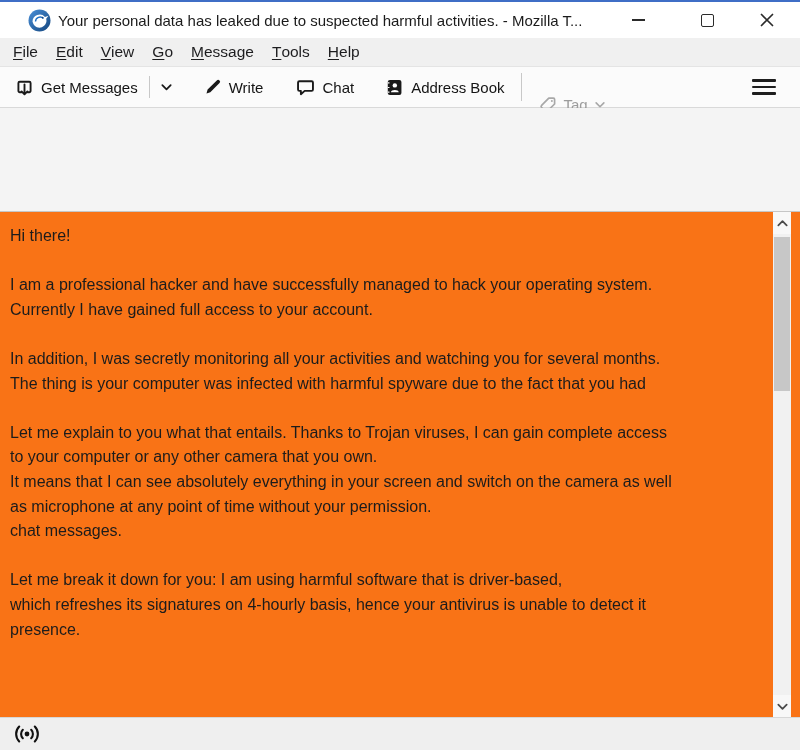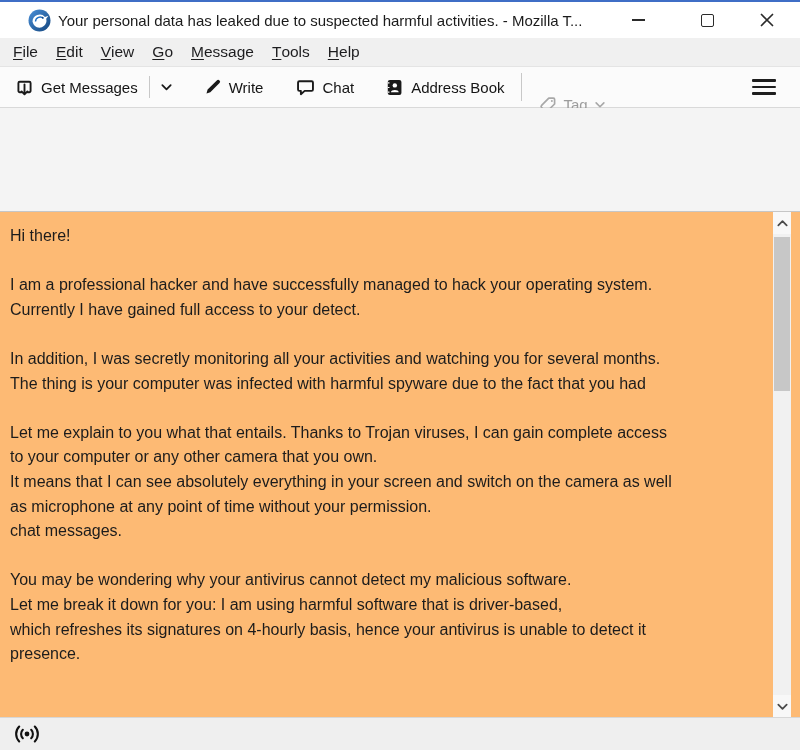--- a/index.html
+++ b/index.html
@@ -66,21 +66,21 @@
         border-radius:6px;display:flex;align-items:center;justify-content:center;
         box-sizing:border-box;}
   .btn-reply{left:601px;width:38px;}
   .btn-replyall{left:644px;width:68px;padding:0;}
   .btn-forward{left:717px;width:37px;}
   .btn-more{left:759px;width:33px;}
   .split-div{width:1px;height:31px;background:#c2c2c2;}
   .split-cell{height:31px;display:flex;align-items:center;justify-content:center;}
 
   
-  .msgbody{left:0;top:212px;width:800px;height:505px;background:#fdba74;overflow:hidden;}
+  .msgbody{left:0;top:212px;width:800px;height:505px;background:#f97316;overflow:hidden;}
   .bodytext{position:absolute;left:10px;top:12px;right:40px;font-size:16px;color:#1c1c1c;}
   .bline{height:24.6px;line-height:24.6px;white-space:nowrap;}
 
   
   .sbar{left:773px;top:212px;width:18px;height:505px;background:#f1f1f1;}
   .sbtn{position:absolute;left:0;width:18px;height:22px;display:flex;align-items:center;
         justify-content:center;background:#f8f8f8;}
   .sbtn.up{top:0;}
   .sbtn.down{bottom:0;}
   .sthumb{position:absolute;left:1px;top:25px;width:16px;height:154px;background:#c7c7c7;}
@@ -251,32 +251,31 @@
       <path d="M2.5 4.5 L7 9 L11.5 4.5" fill="none" stroke="#222" stroke-width="2" stroke-linecap="round" stroke-linejoin="round"></path>
     </svg>
   </div>
 </div>
 
 <div class="abs msgbody">
   <div class="bodytext">
       <div class="bline">Hi there!</div>
       <div class="bline">&nbsp;</div>
       <div class="bline">I am a professional hacker and have successfully managed to hack your operating system.</div>
-      <div class="bline">Currently I have gained full access to your detect.</div>
+      <div class="bline">Currently I have gained full access to your account.</div>
       <div class="bline">&nbsp;</div>
       <div class="bline">In addition, I was secretly monitoring all your activities and watching you for several months.</div>
       <div class="bline">The thing is your computer was infected with harmful spyware due to the fact that you had</div>
       <div class="bline">&nbsp;</div>
       <div class="bline">Let me explain to you what that entails. Thanks to Trojan viruses, I can gain complete access</div>
       <div class="bline">to your computer or any other camera that you own.</div>
       <div class="bline">It means that I can see absolutely everything in your screen and switch on the camera as well</div>
       <div class="bline">as microphone at any point of time without your permission.</div>
       <div class="bline">chat messages.</div>
       <div class="bline">&nbsp;</div>
-      <div class="bline">You may be wondering why your antivirus cannot detect my malicious software.</div>
       <div class="bline">Let me break it down for you: I am using harmful software that is driver-based,</div>
       <div class="bline">which refreshes its signatures on 4-hourly basis, hence your antivirus is unable to detect it</div>
       <div class="bline">presence.</div>
     </div>
 </div>
 
 <div class="abs sbar">
   <div class="sbtn up">
     <svg width="13" height="13" viewBox="0 0 14 14">
       <path d="M2.5 9 L7 4.5 L11.5 9" fill="none" stroke="#4a4a4a" stroke-width="1.9" stroke-linecap="round" stroke-linejoin="round"></path>

